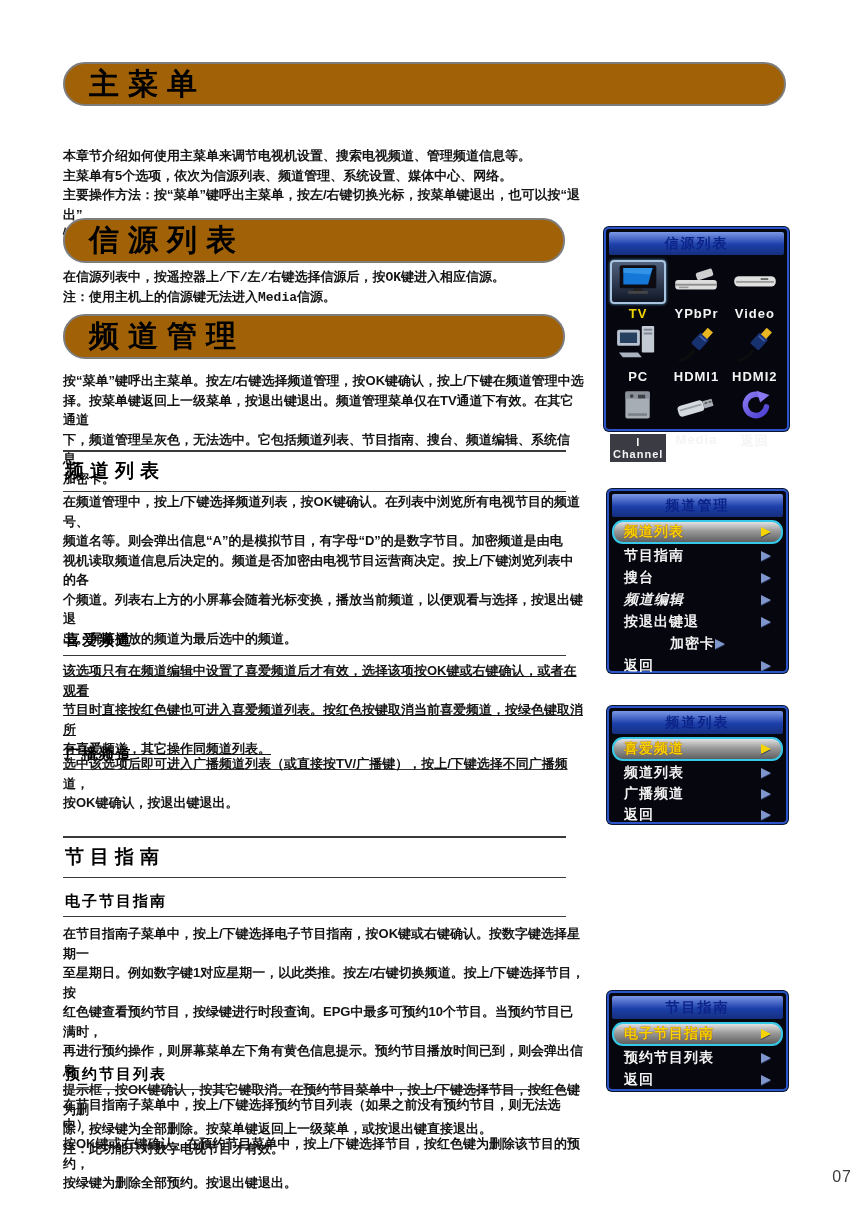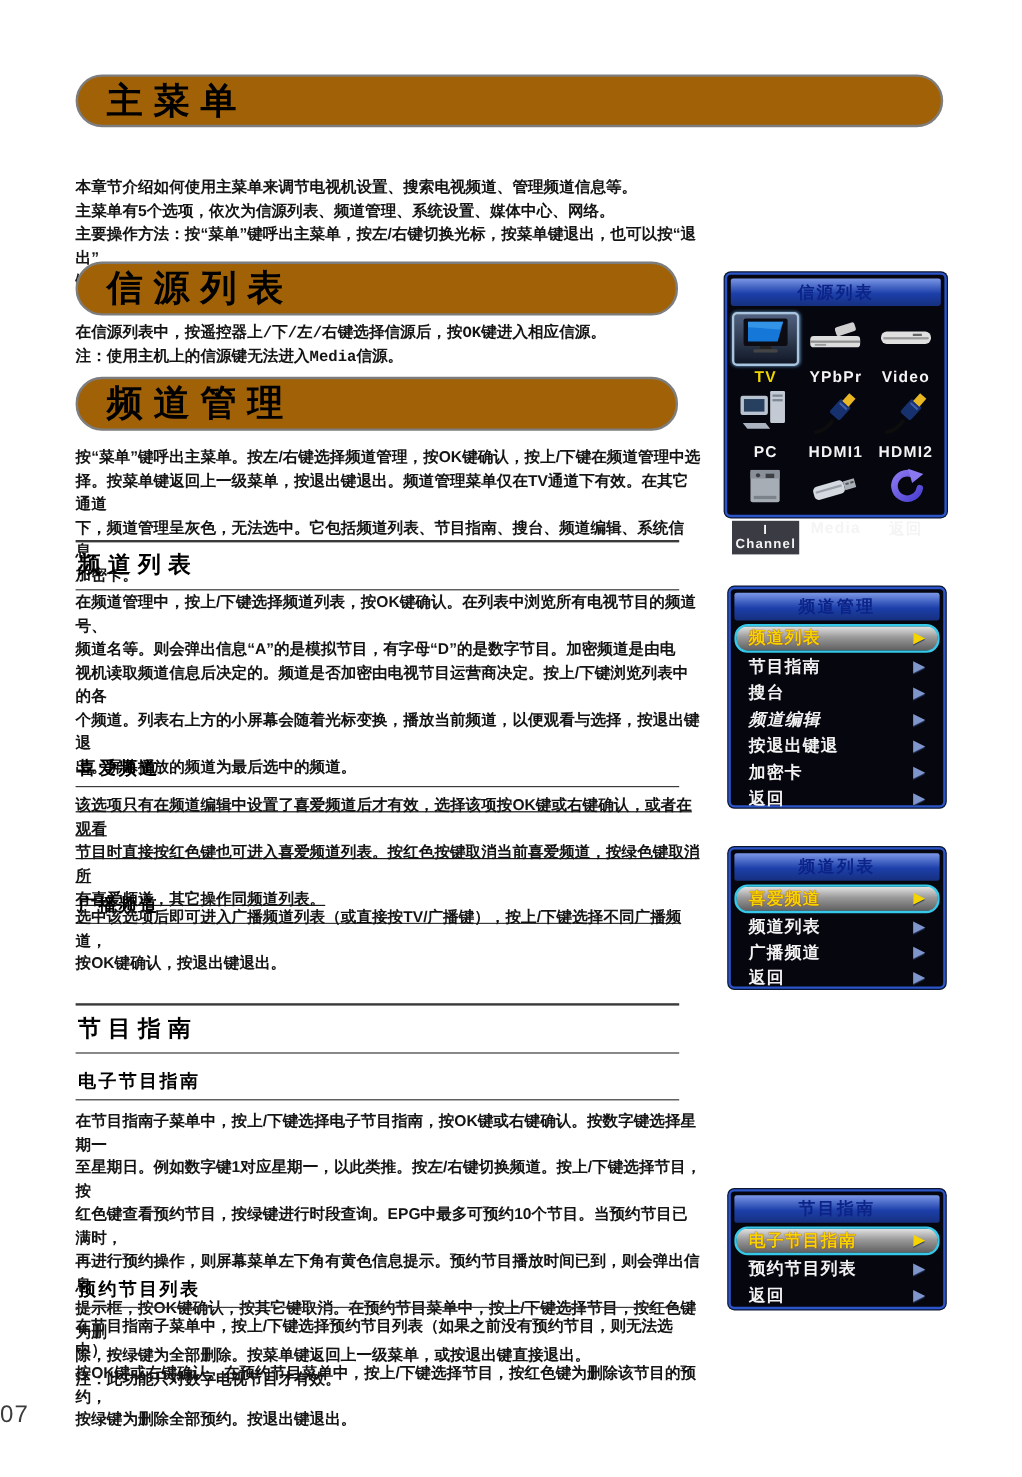--- a/index.html
+++ b/index.html
@@ -32,22 +32,22 @@
     padding:6px 0 7px 2px;
   }
   .sub-hd {
     position:absolute; left:63px; width:503px;
     border-bottom:1.5px solid #3a3a3a;
     font-family:"Liberation Serif", serif; font-weight:bold;
     font-size:15px; letter-spacing:2px; color:#000;
     padding:0 0 5px 2px;
   }
   .pageno {
-    position:absolute; left:0; top:1168px; width:852px; text-align:left;
-    font-size:20px; letter-spacing:1px; color:#3c3c3c;
+    position:absolute; left:0; top:1168px; width:852px; text-align:right;
+    font-size:16px; letter-spacing:1px; color:#3c3c3c;
   }
 
   
   .panel {
     position:absolute; background:#06060f;
     border:2px solid #2b55c8; border-radius:5px;
     padding:3px; box-shadow:0 0 0 1px #0a1530;
   }
   .phead {
     height:23px; border-radius:2px;
@@ -310,21 +310,21 @@
       <span class="arrow"></span>
   </div>
   <div class="mrow" style="height:22px;font-style:italic;">
     <span class="ml">频道编辑</span>
       <span class="arrow"></span>
   </div>
   <div class="mrow" style="height:22px;">
     <span class="ml">按退出键退</span>
       <span class="arrow"></span>
   </div>
-  <div class="mrow" style="height:22px;">
+  <div class="mrow" style="height:22px;justify-content:center;">
     <span class="ml">加密卡</span>
       <span class="arrow"></span>
   </div>
   <div class="mrow" style="height:22px;">
     <span class="ml">返回</span>
       <span class="arrow"></span>
   </div>
 </div>
 
 <div class="panel" style="left:607px; top:706px; width:181px; height:118px;">

